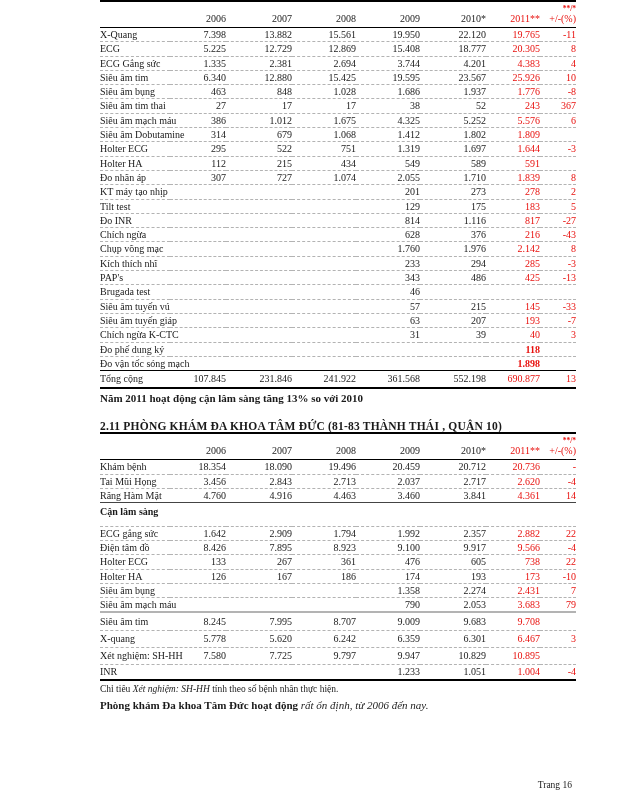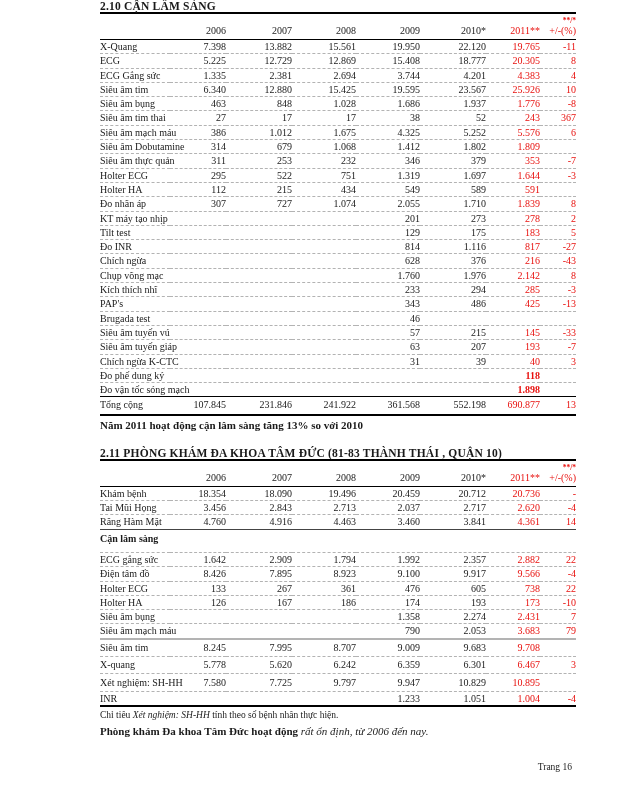--- a/index.html
+++ b/index.html
@@ -26,28 +26,27 @@
   tr.total td{font-weight:normal;border-top:1.5px solid #000;border-bottom:2px solid #000;padding:2px 0 3px;}
   td.sub{font-weight:bold;border-top:1.5px solid #444;padding:3px 0 8px;}
   tr.sep td{border-top:2px solid #b3b3b3;}
   tr.tall td{padding:2.5px 0;}
   .bv{font-weight:bold;}
   .note{font-weight:bold;font-size:11px;margin:3px 0 16px;}
   .footnote{font-size:9.5px;margin:3px 0 0;}
   .footnote .it{font-style:italic;}
   .concl{font-size:11px;margin:5px 0 0;font-weight:bold;}
   .concl .it{font-style:italic;font-weight:normal;}
-  .pagenum{position:absolute;right:46px;bottom:28px;font-size:9.5px;color:#1a1a1a;}
+  .pagenum{position:absolute;right:46px;bottom:10px;font-size:9.5px;color:#1a1a1a;}
 </style>
 </head>
 <body>
 
 <div class="content">
 
-  <h2 class="sec sec1">2.10  CẬN LÂM SÀNG</h2>
 
   <table>
       <colgroup>
         <col style="width: 70px;">
         <col style="width: 56px;">
         <col style="width: 66px;">
         <col style="width: 64px;">
         <col style="width: 64px;">
         <col style="width: 66px;">
         <col style="width: 54px;">
@@ -150,30 +149,20 @@
           <td class="lbl">Siêu âm Dobutamine</td>
           <td class="num">314</td>
           <td class="num">679</td>
           <td class="num">1.068</td>
           <td class="num">1.412</td>
           <td class="num">1.802</td>
           <td class="num red">1.809</td>
           <td class="num red"></td>
         </tr>
         <tr>
-          <td class="lbl">Siêu âm thực quản</td>
-          <td class="num">311</td>
-          <td class="num">253</td>
-          <td class="num">232</td>
-          <td class="num">346</td>
-          <td class="num">379</td>
-          <td class="num red">353</td>
-          <td class="num red">-7</td>
-        </tr>
-        <tr>
           <td class="lbl">Holter ECG</td>
           <td class="num">295</td>
           <td class="num">522</td>
           <td class="num">751</td>
           <td class="num">1.319</td>
           <td class="num">1.697</td>
           <td class="num red">1.644</td>
           <td class="num red">-3</td>
         </tr>
         <tr>

